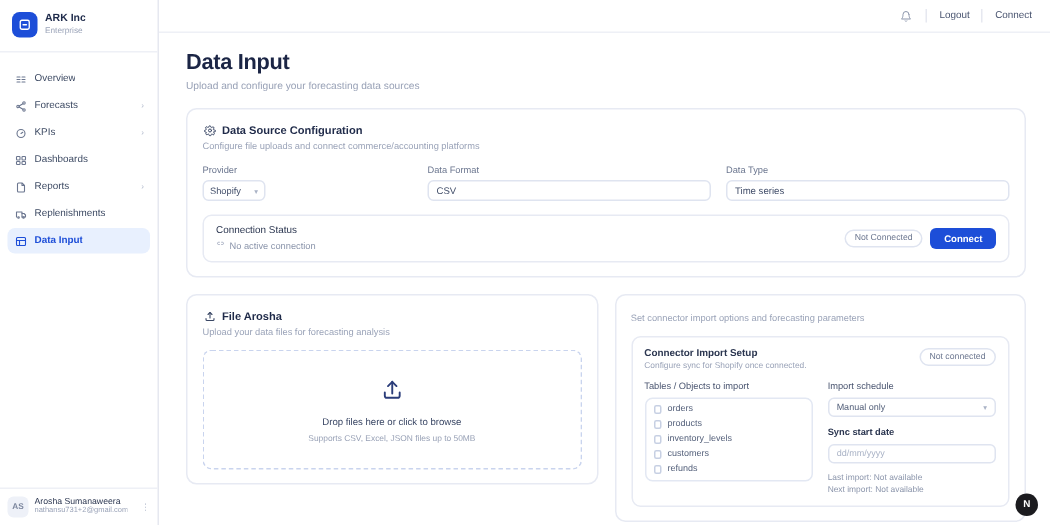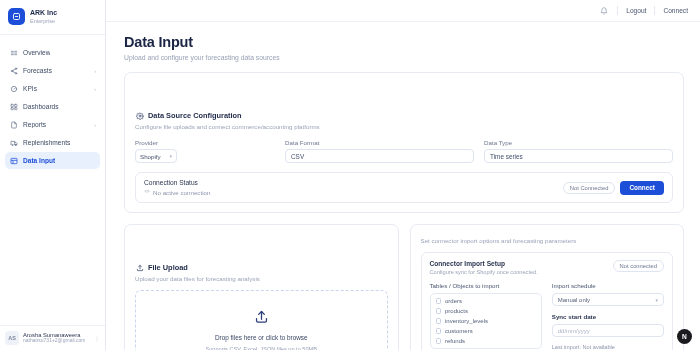--- a/index.html
+++ b/index.html
@@ -83,21 +83,21 @@
 
   #content { flex: 1; overflow: hidden; padding: 12px 16px 0 18px; position: relative; }
 
   .page-title { font-size: 14.5px; font-weight: bold; color: #1b2545; letter-spacing: -0.2px; }
   .page-sub { font-size: 6.8px; color: #98a1b6; margin-top: 4px; }
 
   .card {
     border: 1px solid #e7eaf3; border-radius: 7px;
     background: #ffffff; padding: 9px 10px;
   }
-  .card-head { display: flex; align-items: flex-end; gap: 4px; margin-top: 29px; }
+  .card-head { display: flex; align-items: flex-end; gap: 4px; }
   .card-head .ico { width: 9px; height: 9px; display:flex; align-items:center; justify-content:center; }
   .card-head .ico svg { width: 8px; height: 8px; }
   .card-title { font-size: 7.4px; font-weight: bold; color: #1f2a49; }
   .card-sub { font-size: 6.2px; color: #9aa3b8; margin-top: 3px; }
 
   #cfg-card { margin-top: 11px; }
 
   .field-row { display: flex; gap: 10px; margin-top: 9px; }
   .field { display: flex; flex-direction: column; gap: 3px; }
   .f-provider { flex: 0 0 140px; }
@@ -382,21 +382,21 @@
       <div class="col">
         <section class="card">
           <div class="card-head">
             <span class="ico">
               <svg viewBox="0 0 24 24" fill="none" stroke="#3a4765" stroke-width="2.2" stroke-linecap="round" stroke-linejoin="round">
                   <path d="M12 15V4"></path>
                   <path d="M8 8l4-4 4 4"></path>
                   <path d="M4 16v2a2 2 0 0 0 2 2h12a2 2 0 0 0 2-2v-2"></path>
                 </svg>
             </span>
-            <span class="card-title">File Upload</span>
+            <span class="card-title">File Arosha</span>
           </div>
           <div class="card-sub">Upload your data files for forecasting analysis</div>
 
           <div class="dropzone">
             <span class="dz-icon">
               <svg viewBox="0 0 24 24" fill="none" stroke="#2b3d7a" stroke-width="1.8" stroke-linecap="round" stroke-linejoin="round">
                   <path d="M12 16V5"></path>
                   <path d="M8 9l4-4 4 4"></path>
                   <path d="M5 15v3a2 2 0 0 0 2 2h10a2 2 0 0 0 2-2v-3"></path>
                 </svg>

